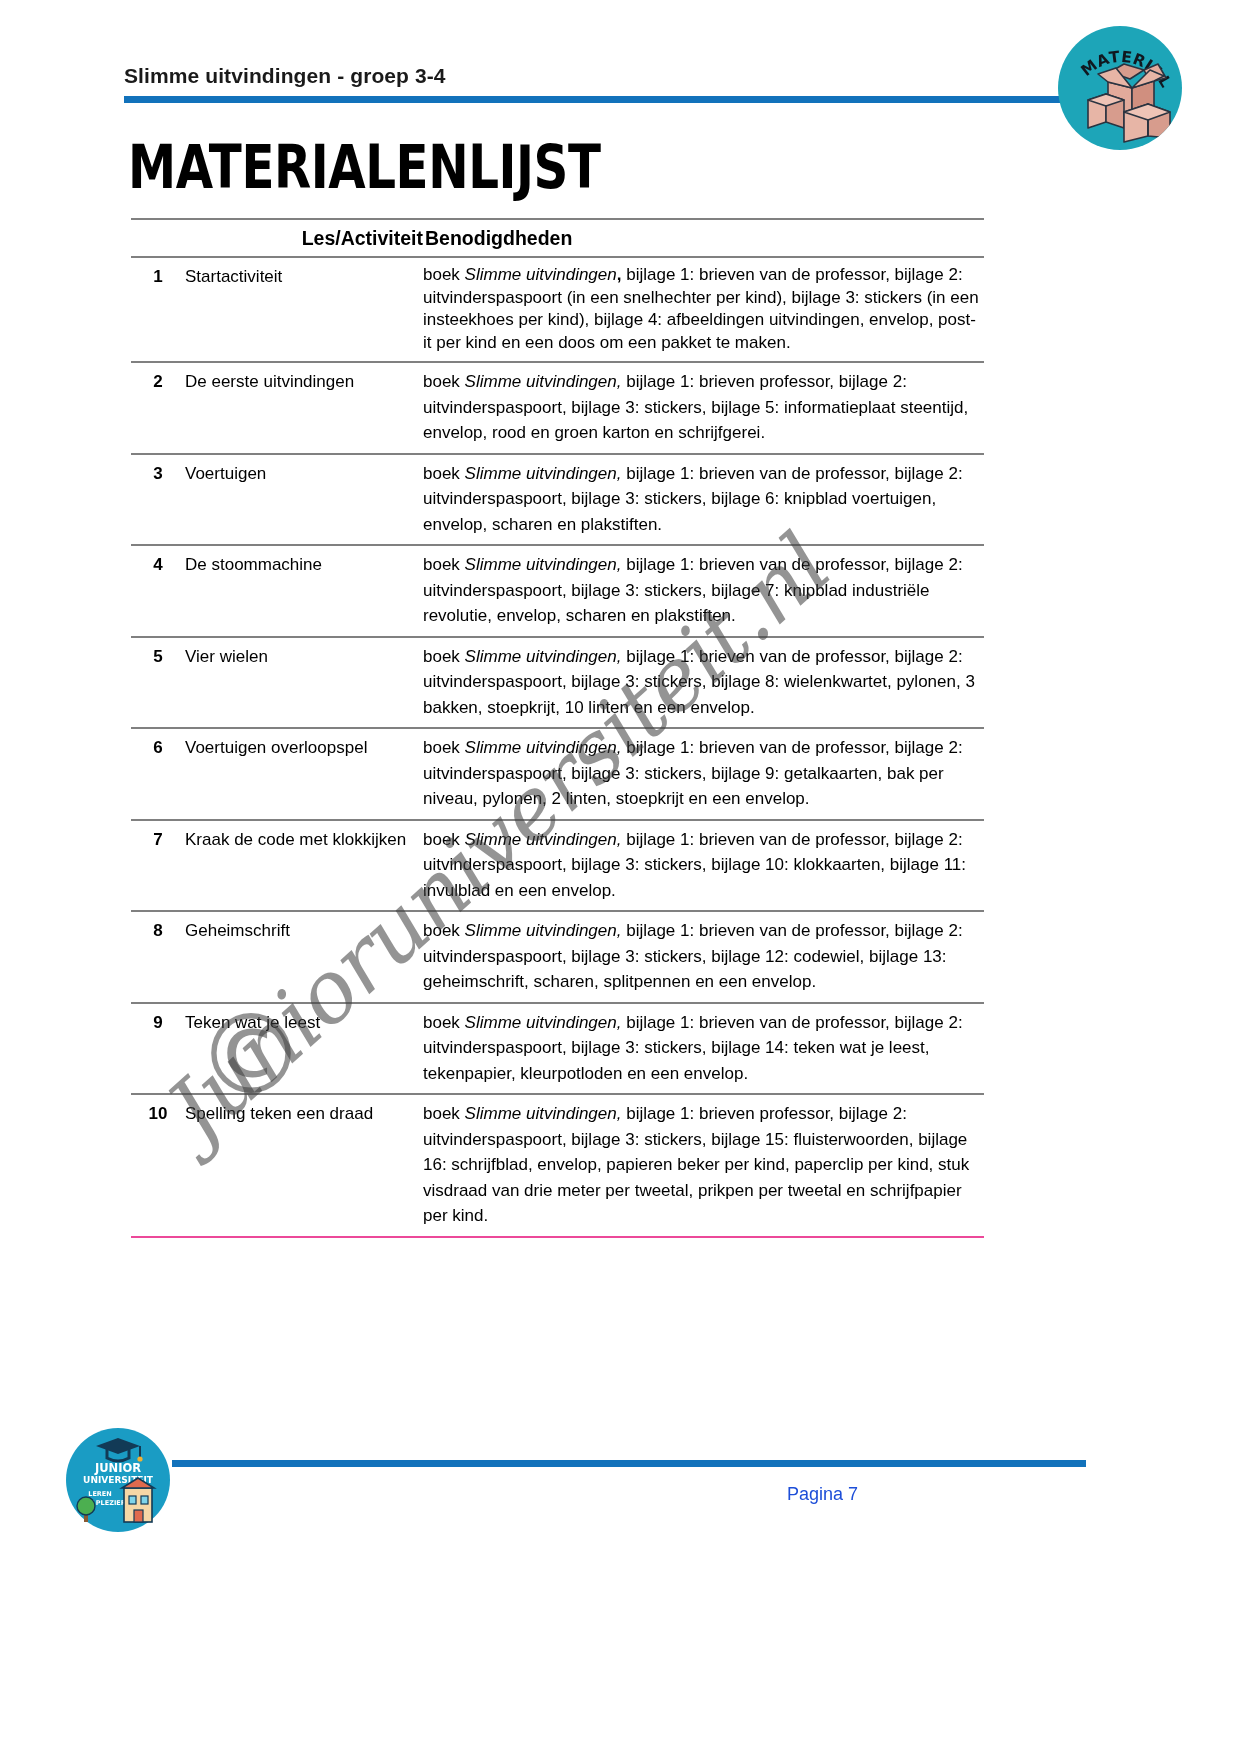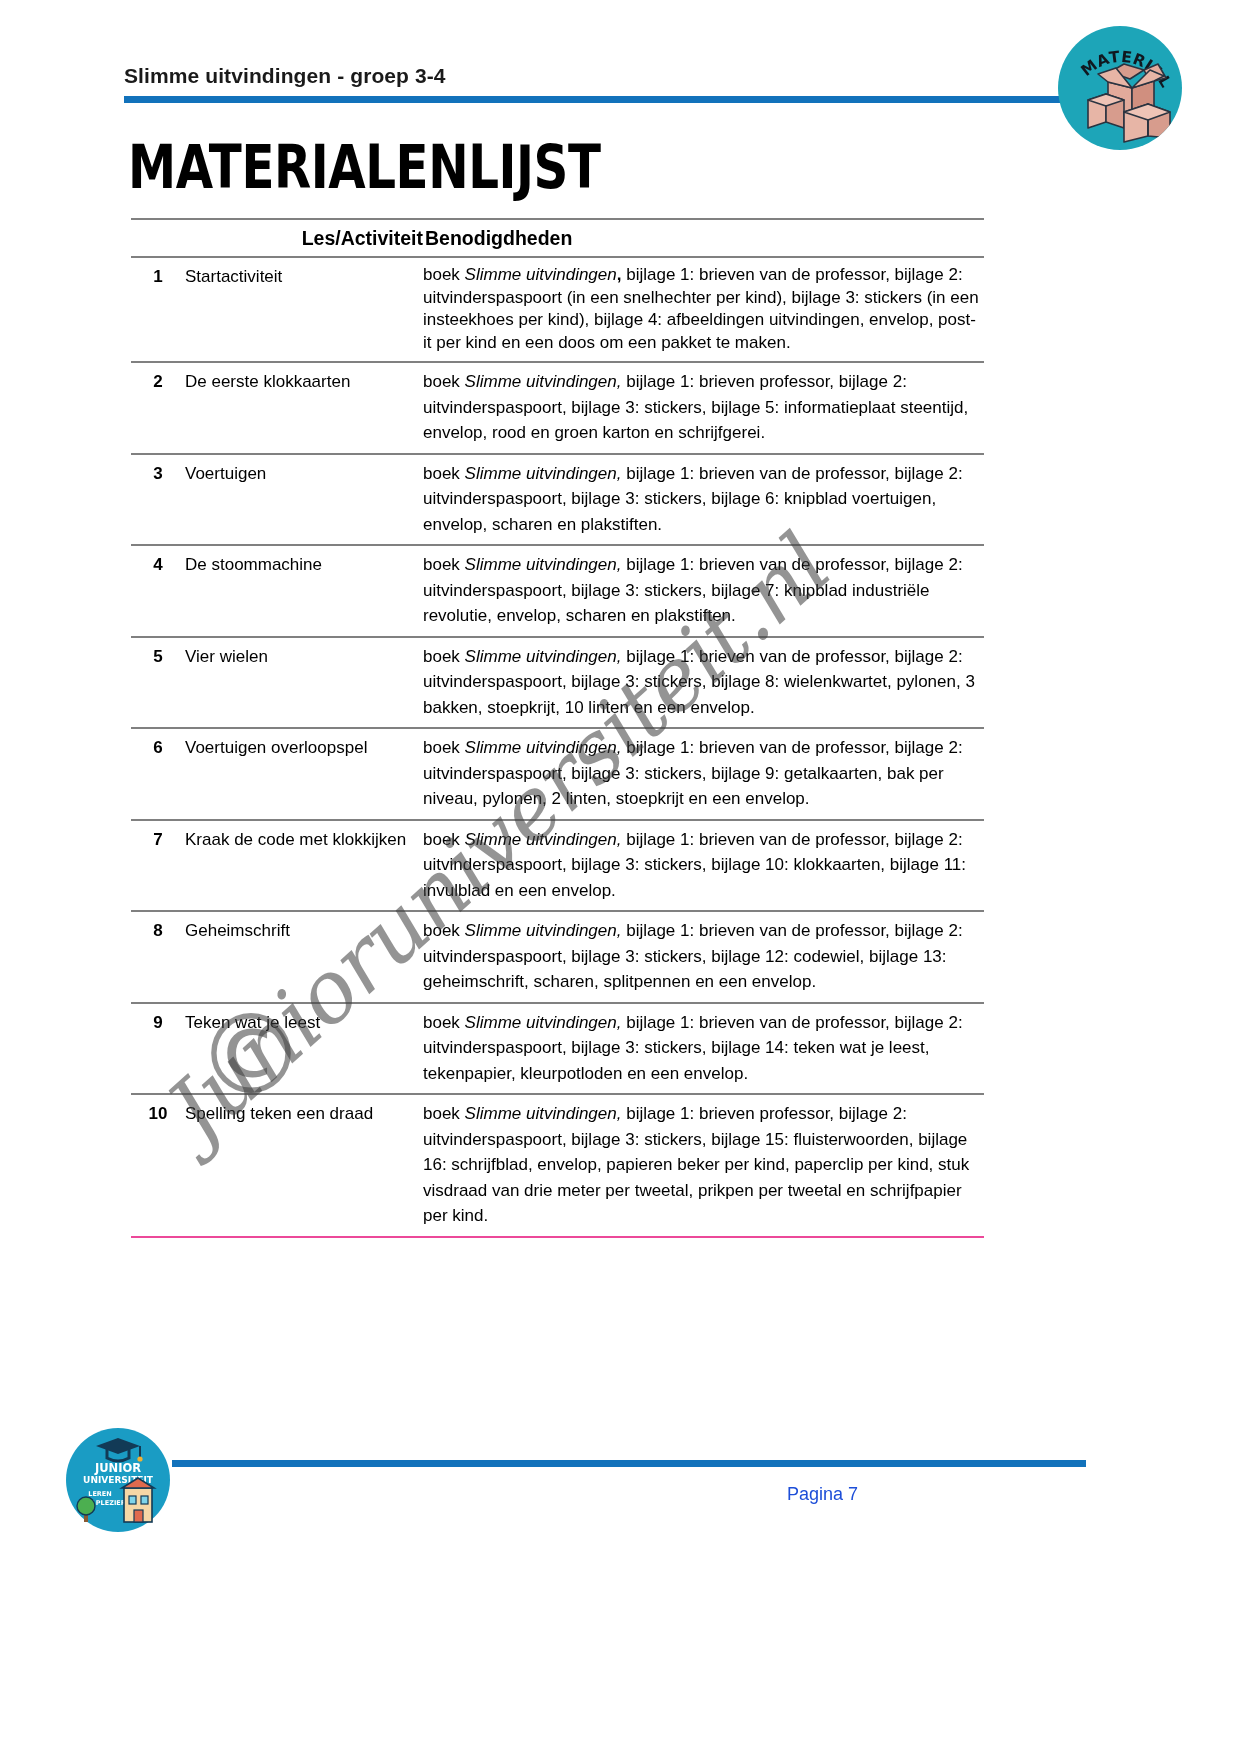--- a/index.html
+++ b/index.html
@@ -257,21 +257,21 @@
         </tr>
       </thead>
       <tbody id="table-body">
           <tr>
             <td class="num">1</td>
             <td class="act">Startactiviteit</td>
             <td class="ben tight"><span>boek </span><em>Slimme uitvindingen</em><span class="b">,</span><span> bijlage 1: brieven van de professor, bijlage 2: uitvinderspaspoort (in een snelhechter per kind), bijlage 3: stickers (in een insteekhoes per kind), bijlage 4: afbeeldingen uitvindingen, envelop, post-it per kind en een doos om een pakket te maken.</span></td>
           </tr>
           <tr>
             <td class="num">2</td>
-            <td class="act">De eerste klokkaarten</td>
+            <td class="act">De eerste uitvindingen</td>
             <td class="ben"><span>boek </span><em>Slimme uitvindingen,</em><span class="b"></span><span> bijlage 1: brieven professor, bijlage 2: uitvinderspaspoort, bijlage 3: stickers, bijlage 5: informatieplaat steentijd, envelop, rood en groen karton en schrijfgerei.</span></td>
           </tr>
           <tr>
             <td class="num">3</td>
             <td class="act">Voertuigen</td>
             <td class="ben"><span>boek </span><em>Slimme uitvindingen,</em><span class="b"></span><span> bijlage 1: brieven van de professor, bijlage 2: uitvinderspaspoort, bijlage 3: stickers, bijlage 6: knipblad voertuigen, envelop, scharen en plakstiften.</span></td>
           </tr>
           <tr>
             <td class="num">4</td>
             <td class="act">De stoommachine</td>

